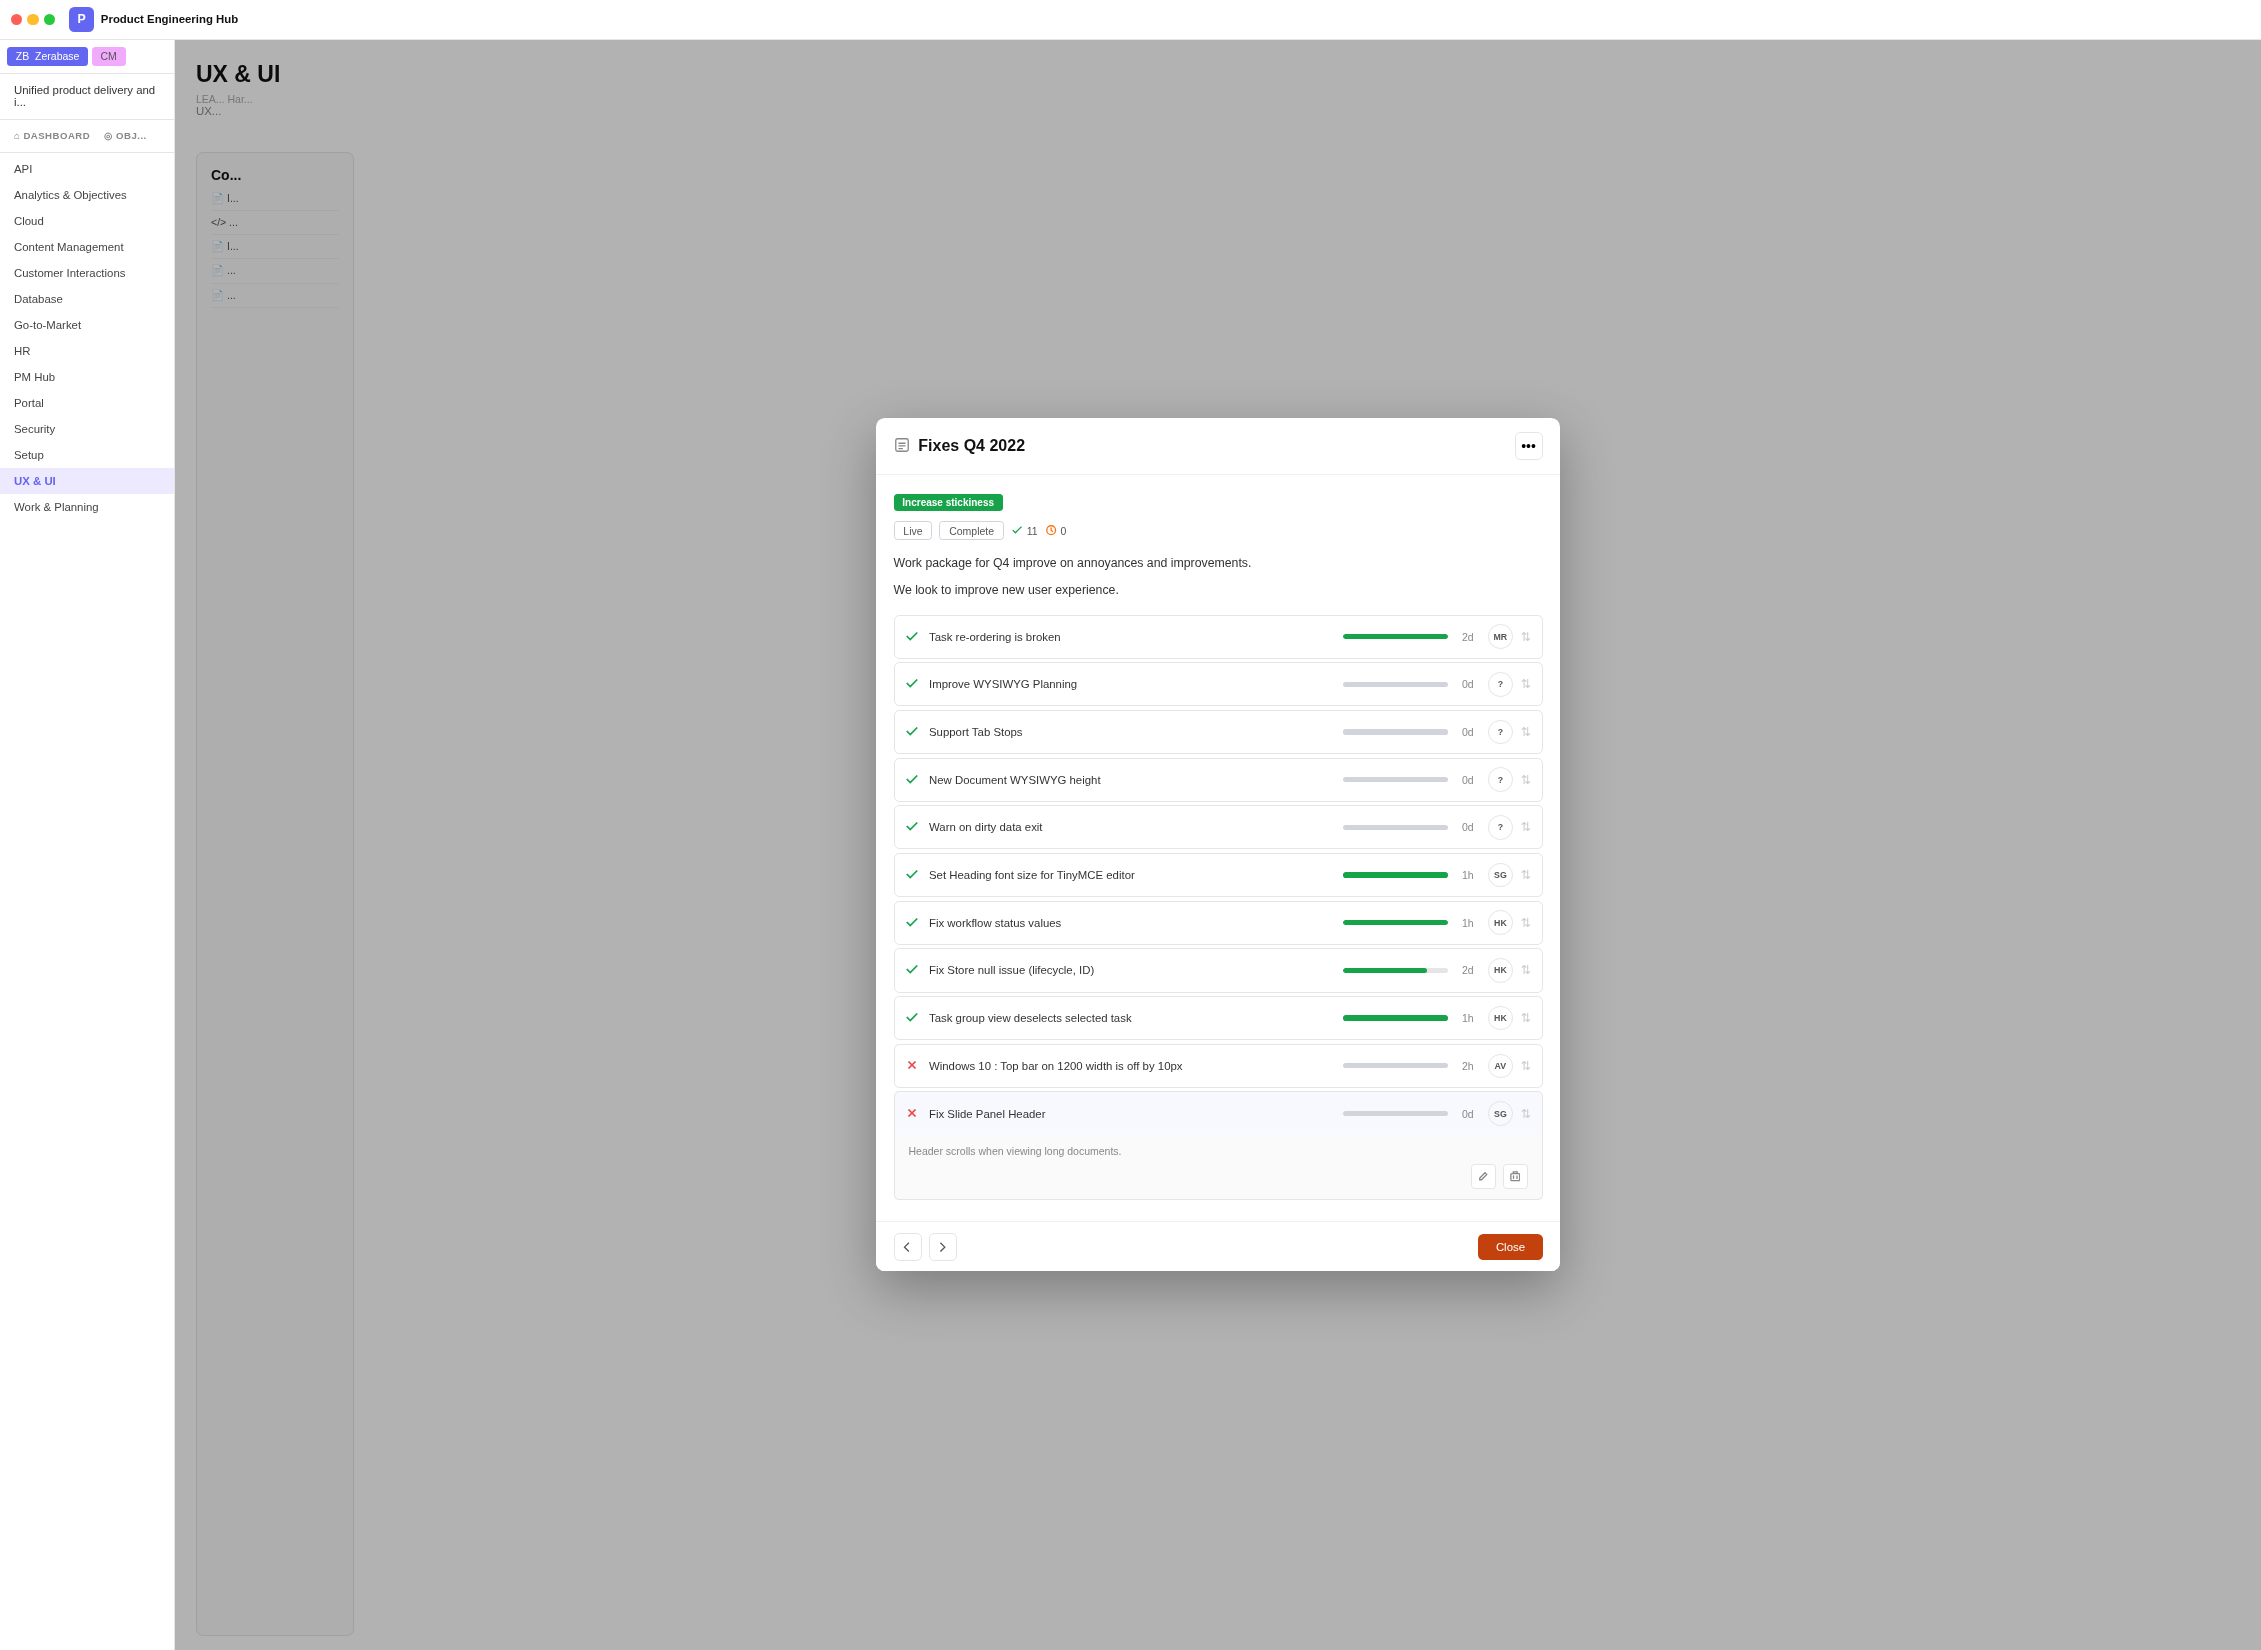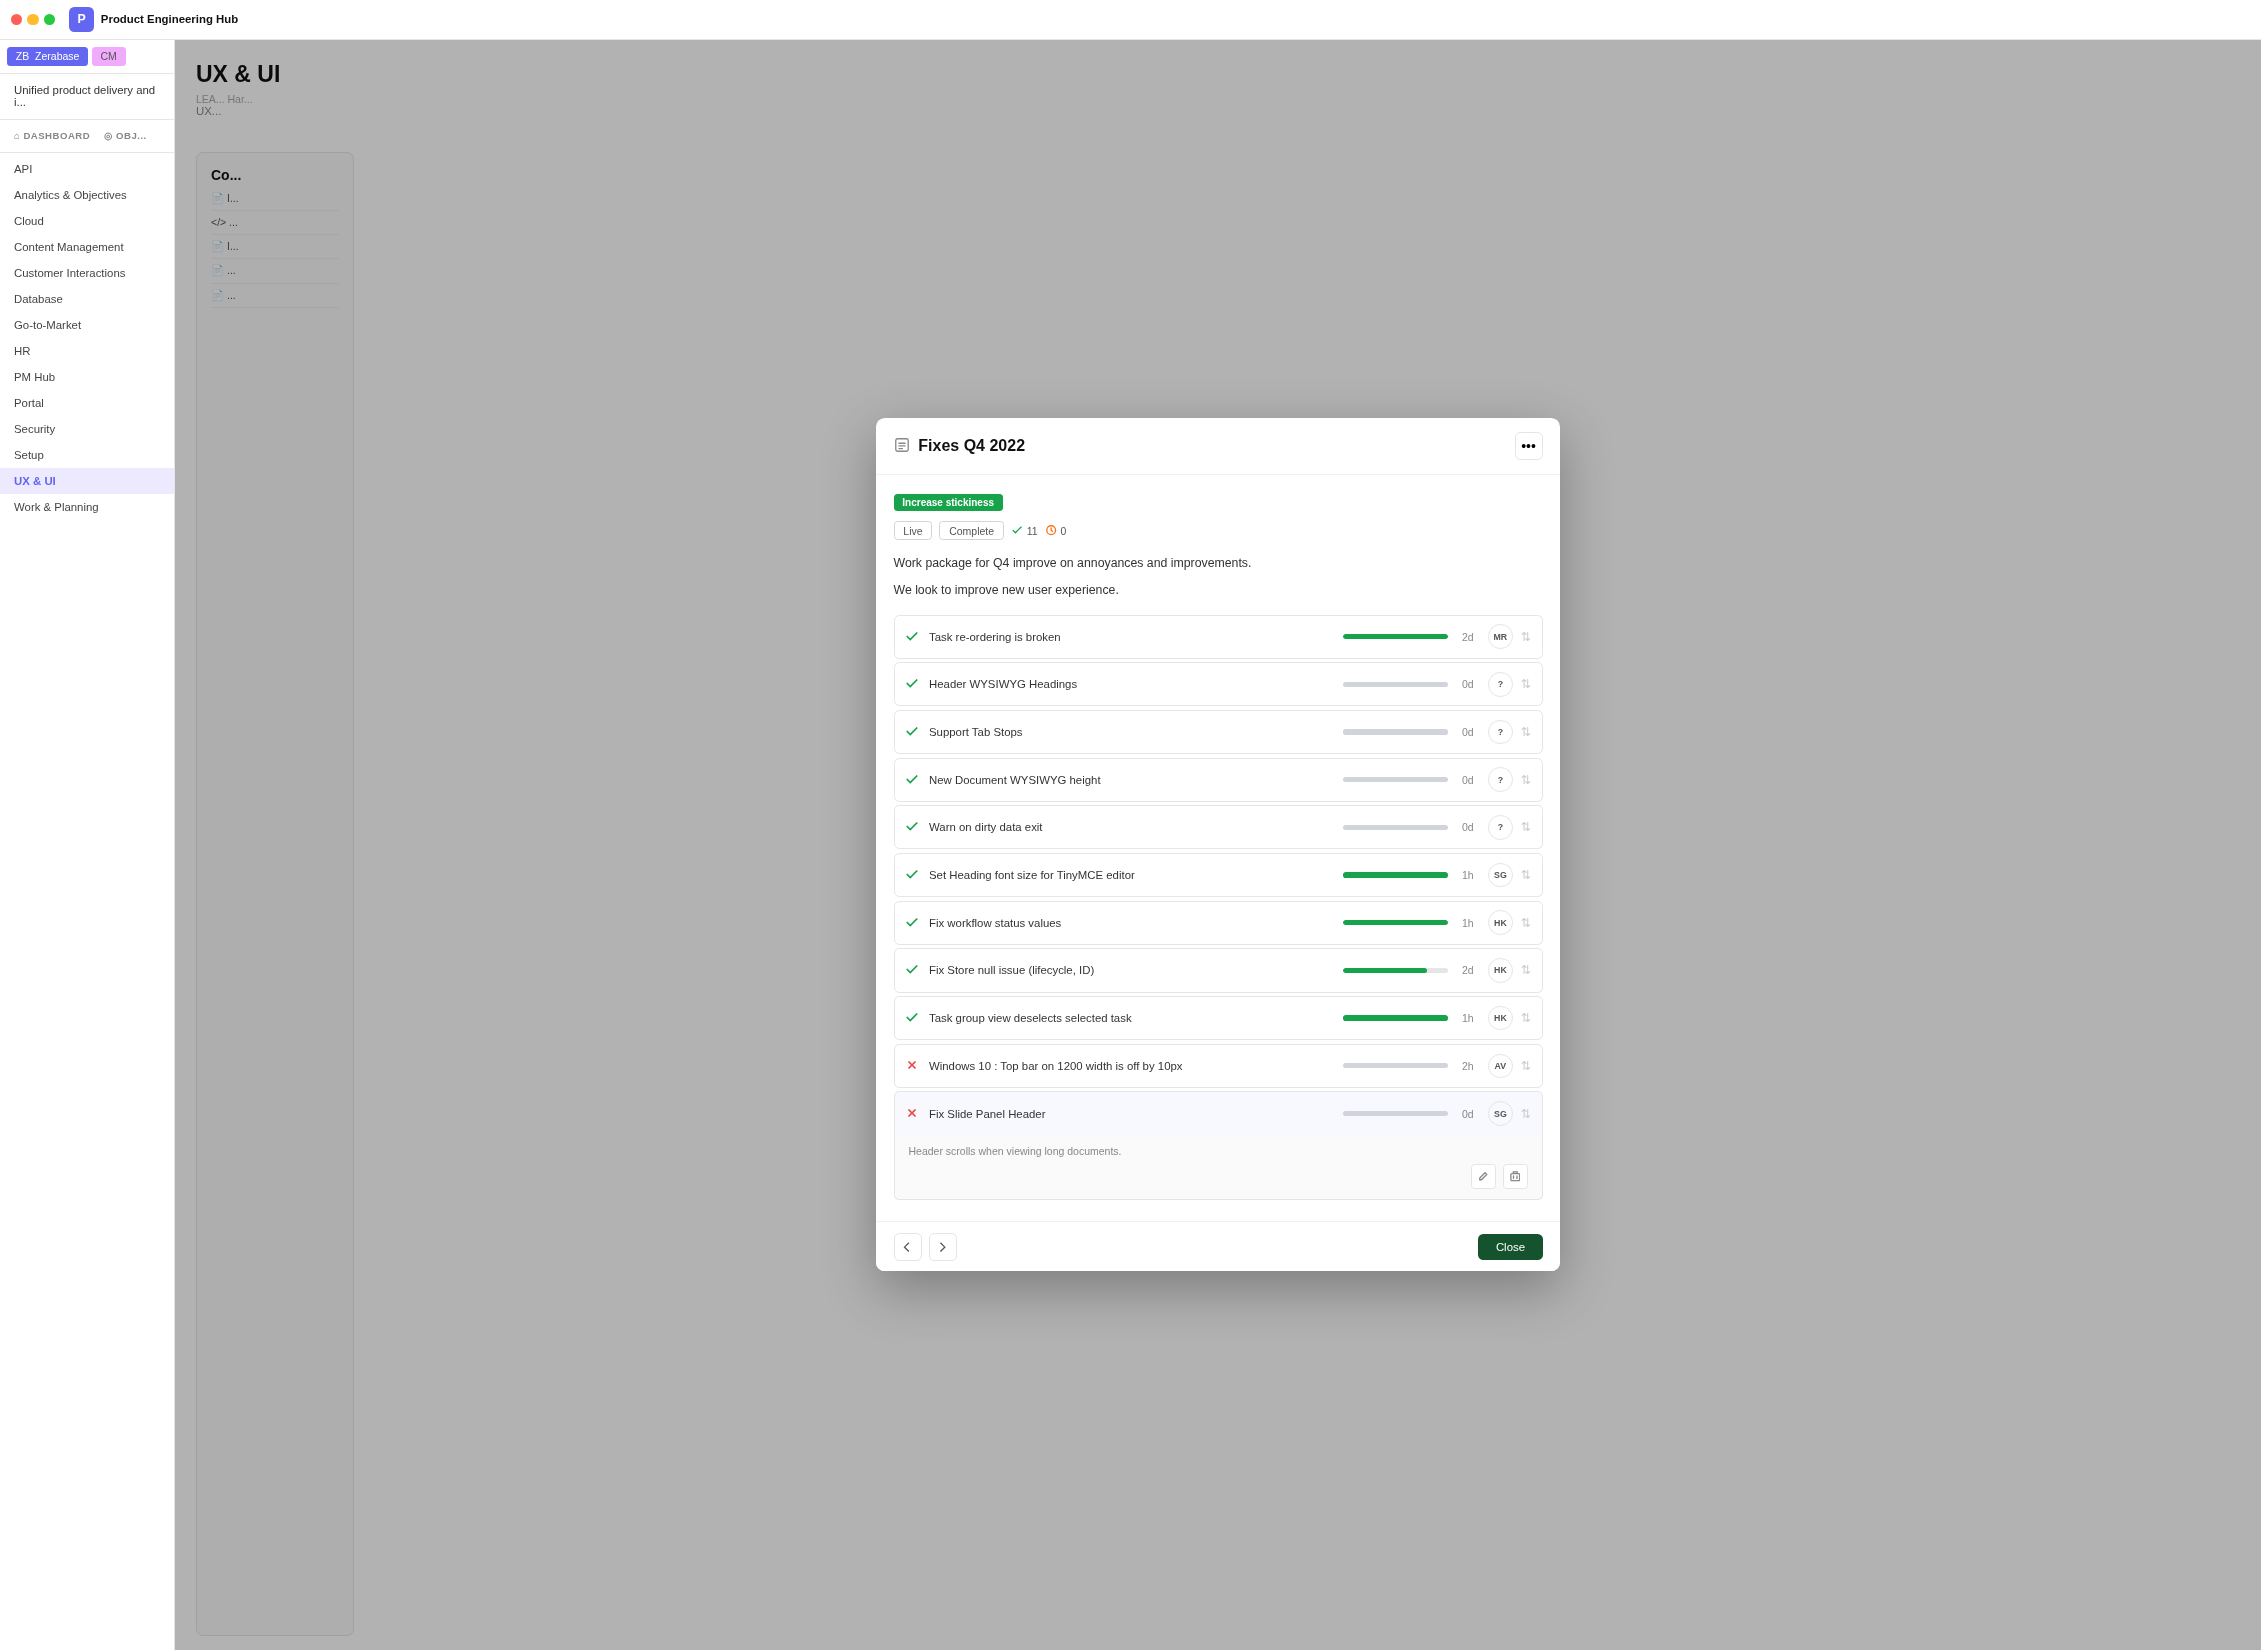--- a/index.html
+++ b/index.html
@@ -100,21 +100,21 @@
     .task-duration { width: 24.6px; font-size: 10.5px; color: #888; text-align: center; flex-shrink: 0; }
     .task-avatar { width: 24.6px; height: 24.6px; border-radius: 50%; border: 0.9px solid #e5e5e5; display: flex; align-items: center; justify-content: center; font-size: 8.8px; font-weight: 600; color: #555; flex-shrink: 0; }
     .task-sort-btn { color: #ccc; font-size: 12.3px; cursor: pointer; flex-shrink: 0; }
 
     .modal-footer {
       display: flex; align-items: center; justify-content: space-between;
       padding: 10.5px 17.5px; border-top: 0.9px solid #f0f0f0; flex-shrink: 0; background: #fff;
     }
     .footer-nav { display: flex; gap: 7px; }
     .nav-arrow-btn { width: 28px; height: 28px; border: 0.9px solid #e5e5e5; border-radius: 5.3px; display: flex; align-items: center; justify-content: center; cursor: pointer; background: #fff; }
-    .close-btn { background: #14532d; color: white; padding: 7px 17.5px; border-radius: 5.3px; font-size: 11.4px; font-weight: 500; cursor: pointer; border: none; }
+    .close-btn { background: #c2410c; color: white; padding: 7px 17.5px; border-radius: 5.3px; font-size: 11.4px; font-weight: 500; cursor: pointer; border: none; }
 
     .expanded-note { font-size: 10.5px; color: #888; }
     .expanded-actions { display: flex; justify-content: flex-end; gap: 7px; margin-top: 7px; }
     .icon-btn { width: 24.6px; height: 24.6px; border: 0.9px solid #e5e5e5; border-radius: 3.5px; display: flex; align-items: center; justify-content: center; cursor: pointer; background: #fff; color: #888; font-size: 10.5px; }
 
     
     .bg-content { display: flex; flex-direction: column; height: 100%; }
     .page-heading { padding: 21px; }
     .main-content { flex: 1; padding: 14px 21px; display: flex; gap: 14px; }
     .bg-card { background: #f9f9f9; border: 0.9px solid #e5e5e5; border-radius: 7px; padding: 14px; min-width: 158px; }
@@ -253,21 +253,21 @@
                 <div class="task-avatar">MR</div>
                 <span class="task-sort-btn">⇅</span>
               </div>
 
               <div class="task-row">
                 <span class="task-check done">
                   <svg width="14" height="14" viewBox="0 0 16 16" fill="none" stroke="#16a34a" stroke-width="2">
                       <polyline points="2,8 6,12 14,4"></polyline>
                     </svg>
                 </span>
-                <span class="task-name">Header WYSIWYG Headings</span>
+                <span class="task-name">Improve WYSIWYG Planning</span>
                 <div class="task-progress">
                   <div class="task-progress-fill gray" style="width:100%"></div>
                 </div>
                 <span class="task-duration">0d</span>
                 <div class="task-avatar">?</div>
                 <span class="task-sort-btn">⇅</span>
               </div>
 
               <div class="task-row">
                 <span class="task-check done">

